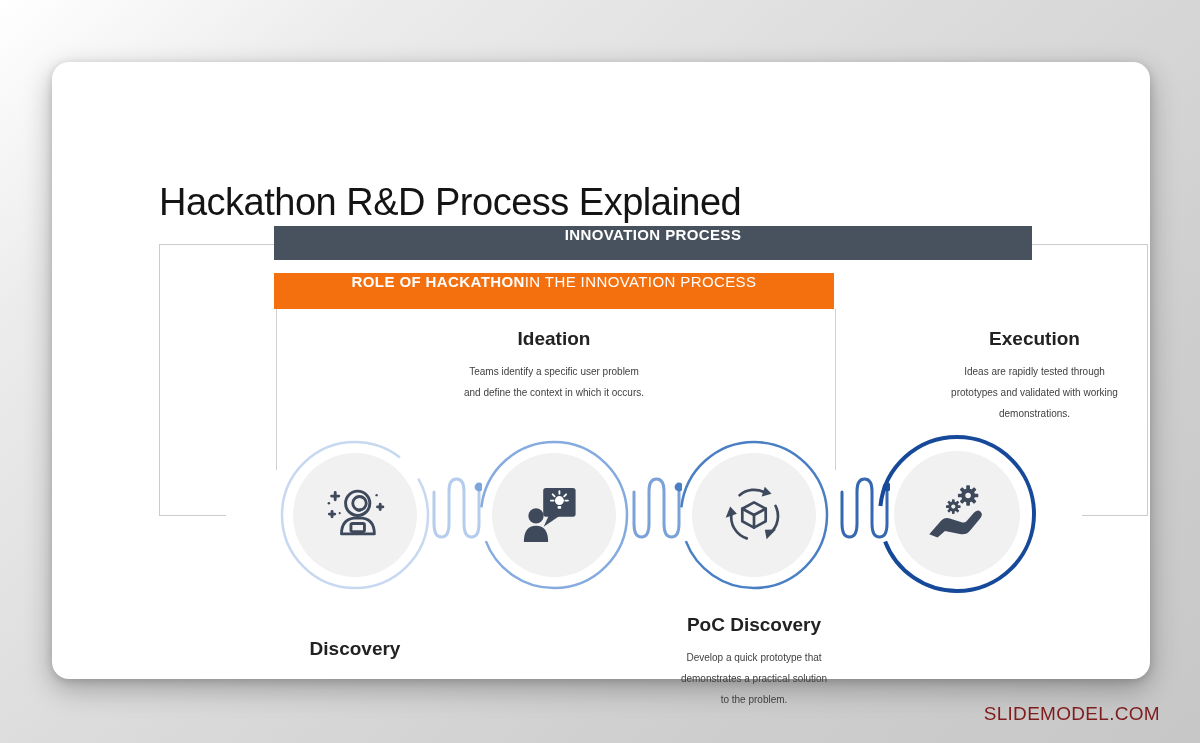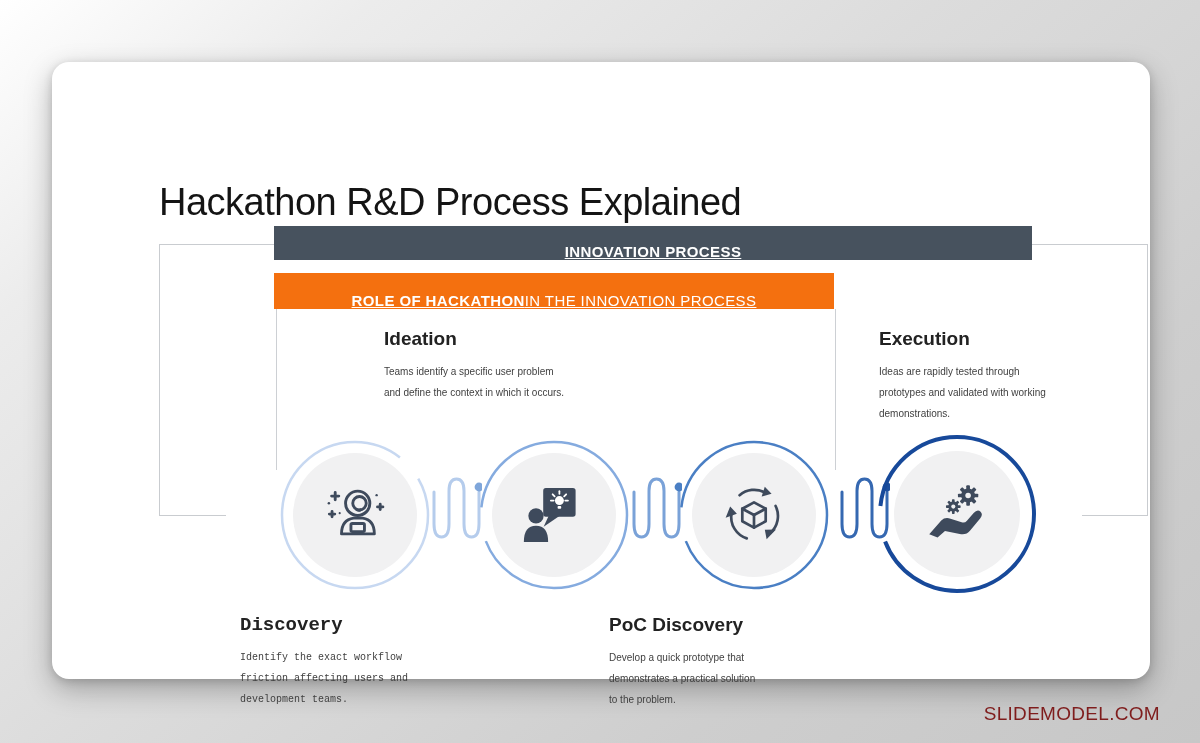--- a/index.html
+++ b/index.html
@@ -25,33 +25,33 @@
     border:1px solid #c9ccd0;border-bottom:none;
   }
   .bottom-stub{position:absolute;top:453px;height:0;border-top:1px solid #c9ccd0;}
   .stub-left{left:107px;width:67px;}
   .stub-right{left:1030px;width:65px;}
   .inner-line{position:absolute;top:247px;height:161px;width:0;border-left:1px solid #cdd0d4;}
   .inner-line.left{left:224px;}
   .inner-line.right{left:783px;}
   
   .banner{
-    position:absolute;display:flex;align-items:flex-end;justify-content:center;
-    color:#ffffff;font-size:15px;letter-spacing:0.4px;text-decoration:underline;
+    position:absolute;display:flex;align-items:flex-start;justify-content:center;
+    color:#ffffff;font-size:15px;letter-spacing:0.4px;
   }
   .banner-primary{left:222px;top:164px;width:758px;height:34px;font-weight:700;}
   .banner-secondary{left:222px;top:211px;width:560px;height:36px;font-weight:400;}
   .banner-secondary .em{font-weight:700;}
   
-  .stage-label{position:absolute;}
+  .stage-label{position:absolute;text-align:center;}
   .stage-label h3{margin:0 0 11px 0;font-size:19px;font-weight:700;color:#222;}
   .stage-label p{margin:0;font-size:10px;line-height:21px;color:#3f3f3f;white-space:pre-line;}
   .lbl-ideation{left:332px;top:266px;width:340px;}
   .lbl-execution{left:783px;top:266px;width:311px;padding-left:44px;}
-  .lbl-discovery{left:188px;top:552px;width:230px;font-family:Liberation Mono, monospace;}
+  .lbl-discovery{left:188px;top:576px;width:230px;}
   .lbl-poc{left:557px;top:552px;width:290px;}
   
   .circle{position:absolute;}
   .circle svg.ringsvg{position:absolute;left:0;top:0;width:100%;height:100%;}
   .ring{fill:none;stroke-width:2.5;}
   .ring.thick{stroke-width:4;}
   .icon{position:absolute;}
   .c1{left:228px;top:378px;width:150px;height:150px;}
   .c2{left:427px;top:378px;width:150px;height:150px;}
   .c3{left:627px;top:378px;width:150px;height:150px;}
@@ -98,23 +98,20 @@
 and define the context in which it occurs.</p>
   </div>
   <div class="stage-label lbl-execution">
     <h3>Execution</h3>
     <p>Ideas are rapidly tested through
 prototypes and validated with working
 demonstrations.</p>
   </div>
   <div class="stage-label lbl-discovery">
     <h3>Discovery</h3>
-    <p>Identify the exact workflow
-friction affecting users and
-development teams.</p>
   </div>
   <div class="stage-label lbl-poc">
     <h3>PoC Discovery</h3>
     <p>Develop a quick prototype that
 demonstrates a practical solution
 to the problem.</p>
   </div>
 
   <div class="circle c1">
     <svg class="ringsvg" viewBox="0 0 150 150">

